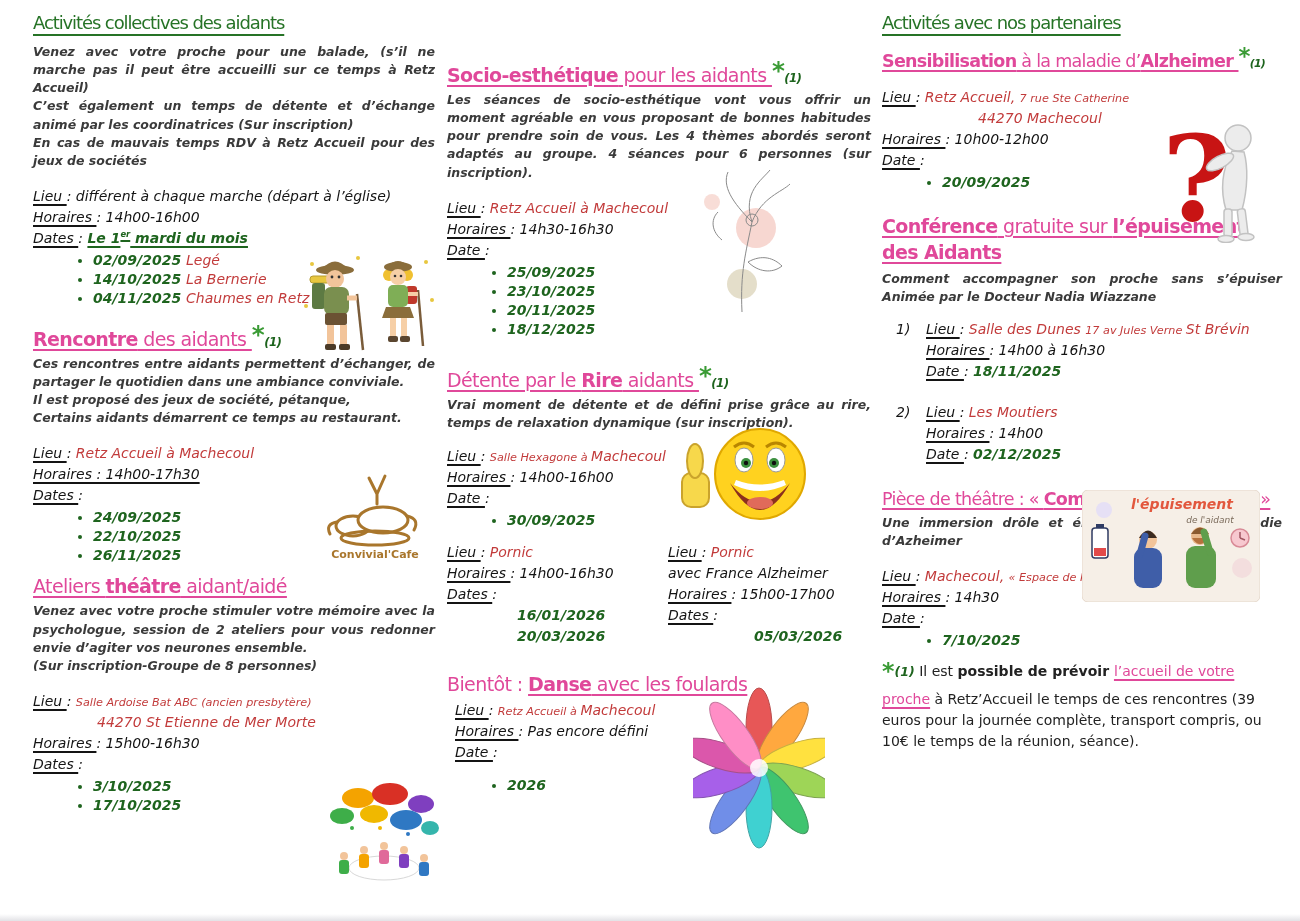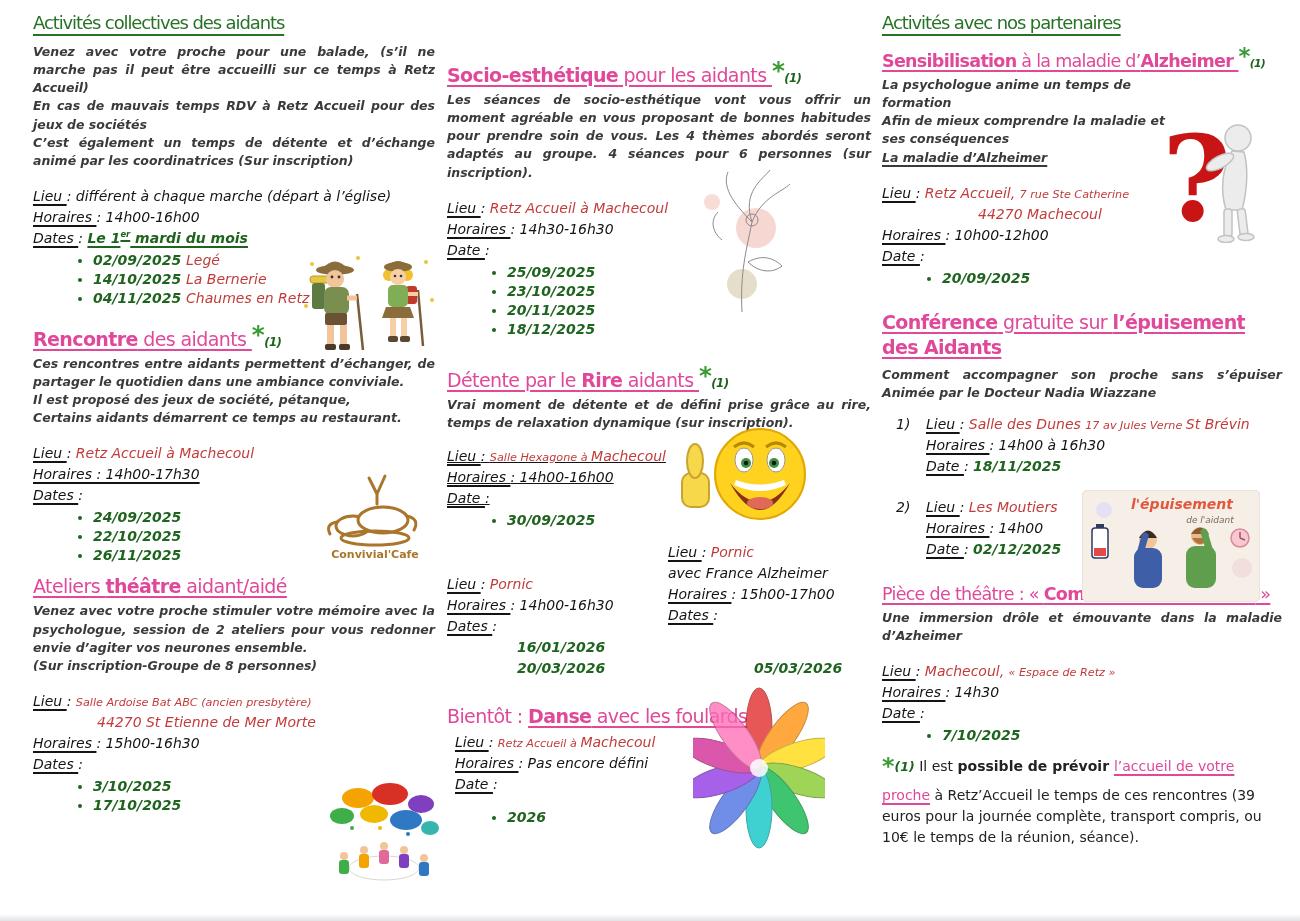--- a/index.html
+++ b/index.html
@@ -44,35 +44,35 @@
   .r-star{color:var(--star);font-weight:bold;font-size:1.3em;vertical-align:3px;font-style:normal;}
   .r-note{color:var(--dgreen);font-style:italic;font-weight:bold;font-size:0.62em;}
   .r-star2{color:var(--star);font-weight:bold;font-size:1.7em;vertical-align:-3px;}
   .r-noteb{color:var(--dgreen);font-style:italic;font-weight:bold;font-size:0.9em;}
   .r-num{display:inline-block;width:30px;}
   .line{min-height:1em;}
   .line.ind-a{margin-left:64px;}
   .line.ind-b{margin-left:96px;}
   .line.ind-c{margin-left:30px;}
   .line.ctr{margin-left:70px;}
-  .line.ctr2{margin-left:86px;margin-top:32px;}
+  .line.ctr2{margin-left:86px;}
   .illus{position:absolute;}
   .bottom-edge{position:absolute;left:0;right:0;bottom:0;height:7px;background:linear-gradient(#ffffff,#e2e2e6);}
 </style>
 </head>
 <body>
 
 <div class="col" style="left:33px;top:12px;width:402px;">
   <h1 class="main-title">Activités collectives des aidants</h1>
 
   <section>
     <div class="desc">
         <div class="line"><span>Venez avec votre proche pour une balade, (s’il ne marche pas il peut être accueilli sur ce temps à Retz Accueil)</span></div>
+        <div class="line"><span>C’est également un temps de détente et d’échange animé par les coordinatrices (Sur inscription)</span></div>
         <div class="line"><span>En cas de mauvais temps RDV à Retz Accueil pour des jeux de sociétés</span></div>
-        <div class="line"><span>C’est également un temps de détente et d’échange animé par les coordinatrices (Sur inscription)</span></div>
       </div>
     <div class="info">
         <div class="line"><span class="r-u">Lieu </span><span>: différent à chaque marche (départ à l’église)</span></div>
         <div class="line"><span class="r-u">Horaires </span><span>: 14h00-16h00</span></div>
         <div class="line"><span class="r-u">Dates </span><span>: </span><span class="r-gb r-u">Le 1</span><span class="r-gb r-u r-sup">er</span><span class="r-gb r-u"> mardi du mois</span></div>
       </div>
     <ul class="dates" style="width:300px;">
         <li><span>02/09/2025 </span><span class="r-rn">Legé</span></li>
         <li><span>14/10/2025 </span><span class="r-rn">La Bernerie</span></li>
         <li><span>04/11/2025 </span><span class="r-rn">Chaumes en Retz</span></li>
@@ -134,21 +134,21 @@
         <li><span>20/11/2025</span></li>
         <li><span>18/12/2025</span></li>
       </ul>
   </section>
 
   <section style="margin-top:24px;">
     <h2 class="sec-h"><span class="r-u">Détente par le </span><span class="r-b r-u">Rire</span><span class="r-u"> aidants </span><span class="r-star">*</span><span class="r-note">(1)</span></h2>
     <div class="desc">
         <div class="line"><span>Vrai moment de détente et de défini prise grâce au rire, temps de relaxation dynamique (sur inscription).</span></div>
       </div>
-    <div class="info" style="margin-top:14px;text-decoration:underline;">
+    <div class="info" style="margin-top:14px;">
         <div class="line"><span class="r-u">Lieu </span><span>: </span><span class="r-red r-sm">Salle Hexagone à </span><span class="r-red">Machecoul</span></div>
         <div class="line"><span class="r-u">Horaires </span><span>: 14h00-16h00</span></div>
         <div class="line"><span class="r-u">Date </span><span>:</span></div>
       </div>
     <ul class="dates" style="width:240px;">
         <li><span>30/09/2025</span></li>
       </ul>
     <div class="subcols">
       <div class="subcol info">
           <div class="line"><span class="r-u">Lieu </span><span>: </span><span class="r-red">Pornic</span></div>
@@ -178,25 +178,20 @@
         <li><span>2026</span></li>
       </ul>
   </section>
 </div>
 
 <div class="col" style="left:882px;top:12px;width:400px;">
   <h1 class="main-title">Activités avec nos partenaires</h1>
 
   <section>
     <h2 class="sec-h long"><span class="r-b r-u">Sensibilisation</span><span class="r-u"> à la maladie d’</span><span class="r-b r-u">Alzheimer </span><span class="r-star">*</span><span class="r-note">(1)</span></h2>
-    <div class="desc left" style="width:300px;">
-        <div class="line"><span>La psychologue anime un temps de formation</span></div>
-        <div class="line"><span>Afin de mieux comprendre la maladie et ses conséquences</span></div>
-        <div class="line"><span class="r-u">La maladie d’Alzheimer</span></div>
-      </div>
     <div class="info">
         <div class="line"><span class="r-u">Lieu </span><span>: </span><span class="r-red">Retz Accueil, </span><span class="r-red r-sm">7 rue Ste Catherine</span></div>
         <div class="line ind-b"><span class="r-red">44270 Machecoul</span></div>
         <div class="line"><span class="r-u">Horaires </span><span>: 10h00-12h00</span></div>
         <div class="line"><span class="r-u">Date </span><span>:</span></div>
       </div>
     <ul class="dates" style="width:240px;">
         <li><span>20/09/2025</span></li>
       </ul>
   </section>

